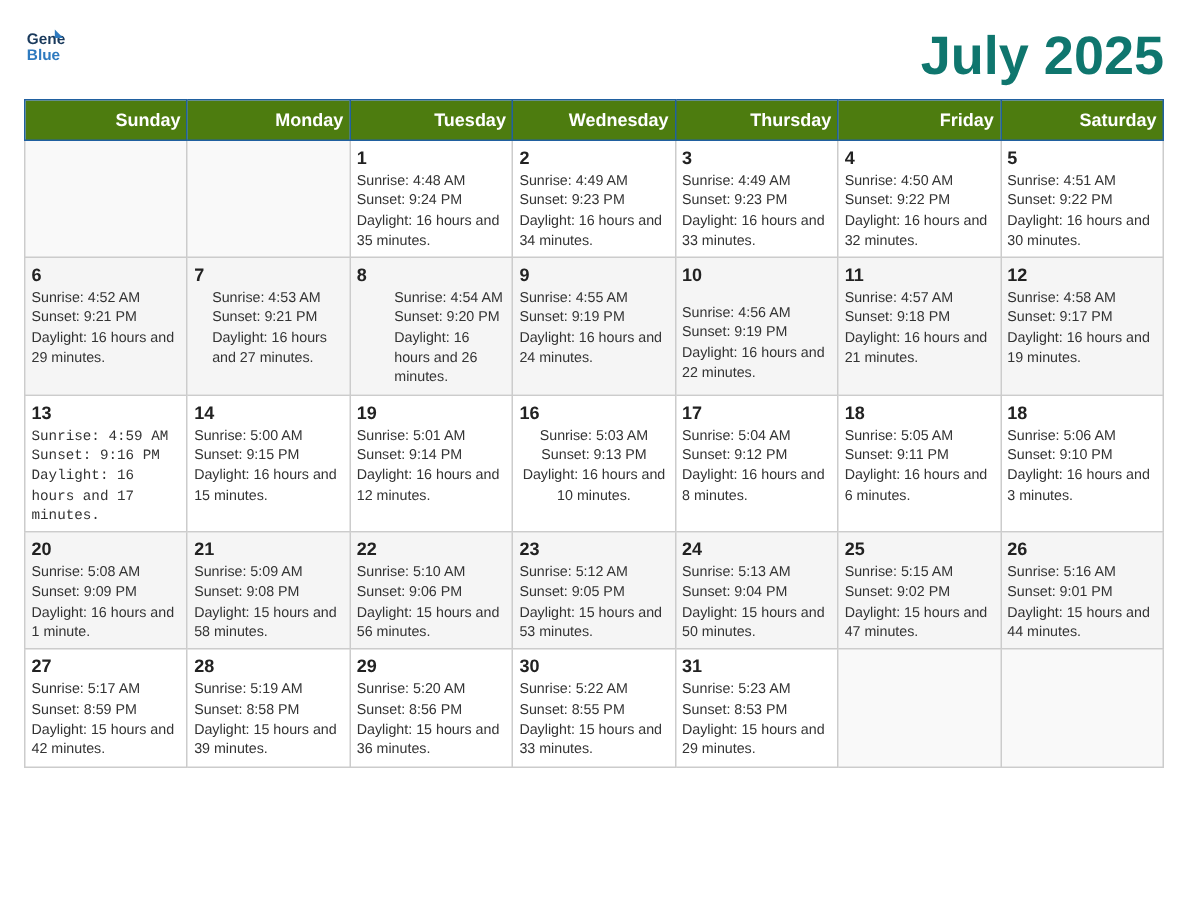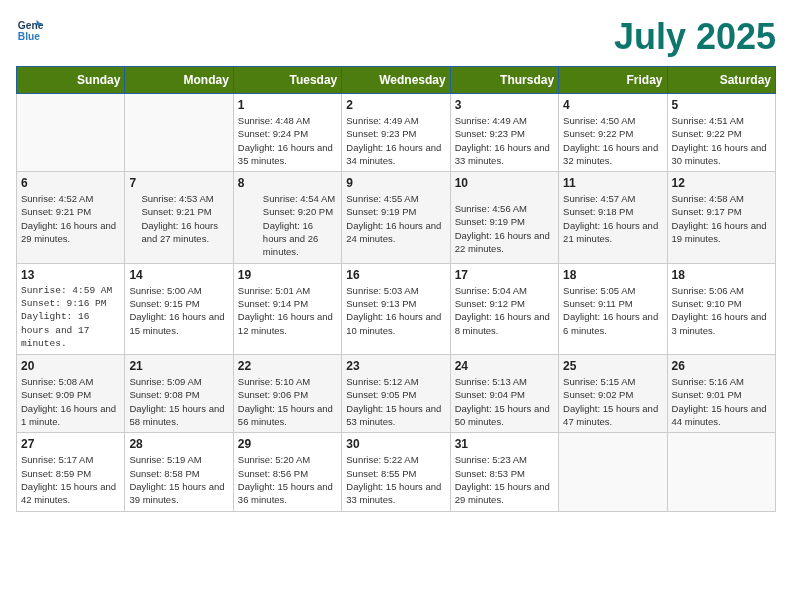--- a/index.html
+++ b/index.html
@@ -201,21 +201,21 @@
 Daylight: 16 hours and 15 minutes.</div>
         </td>
         <td>
           <span class="day-number">19</span>
           <div class="day-info" style="white-space: pre-line;">Sunrise: 5:01 AM
 Sunset: 9:14 PM
 Daylight: 16 hours and 12 minutes.</div>
         </td>
         <td>
           <span class="day-number">16</span>
-          <div class="day-info" style="white-space: pre-line;">Sunrise: 5:03 AM
+          <div class="day-info" style="white-space: pre-line; text-align: center;">Sunrise: 5:03 AM
 Sunset: 9:13 PM
 Daylight: 16 hours and 10 minutes.</div>
         </td>
         <td>
           <span class="day-number">17</span>
           <div class="day-info" style="white-space: pre-line;">Sunrise: 5:04 AM
 Sunset: 9:12 PM
 Daylight: 16 hours and 8 minutes.</div>
         </td>
         <td>

